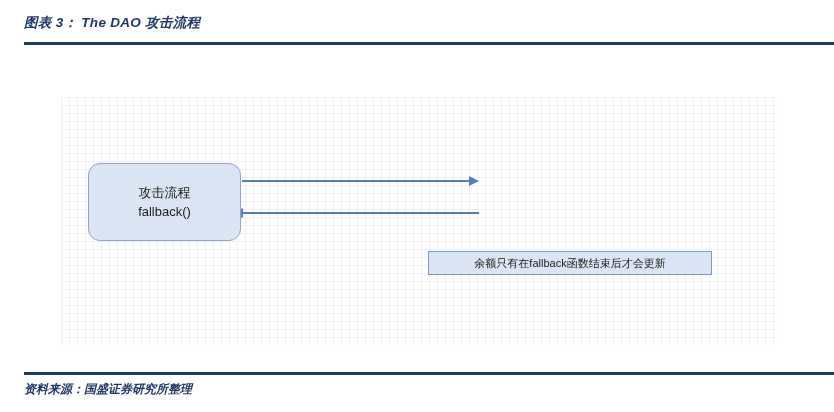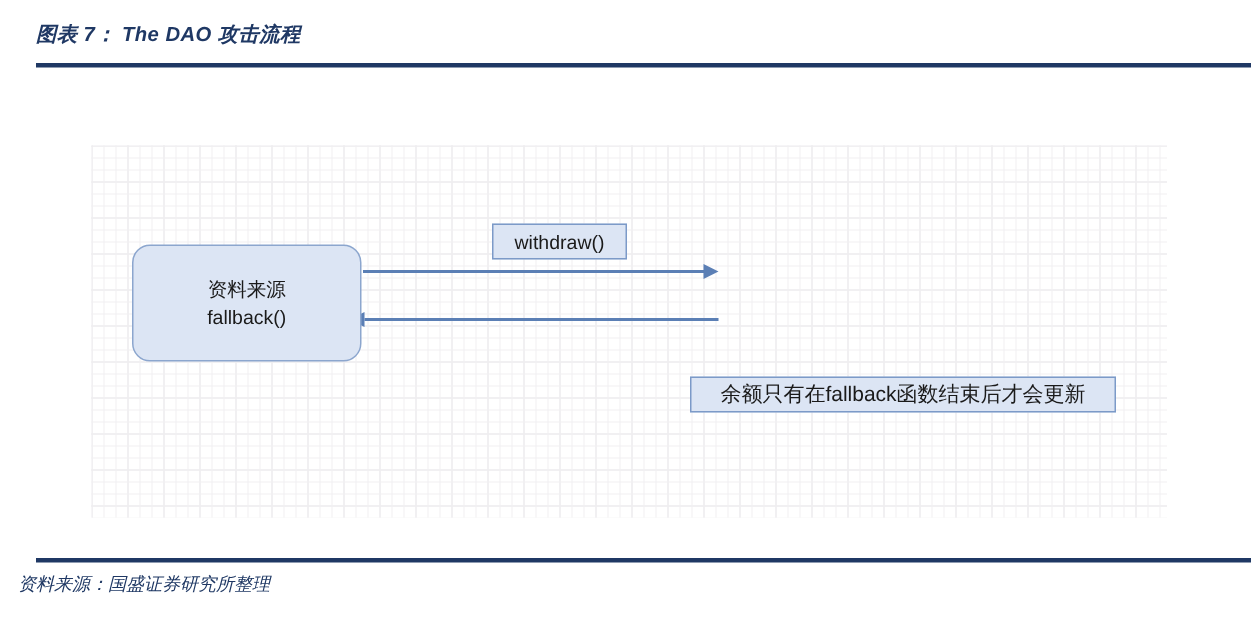--- a/index.html
+++ b/index.html
@@ -46,25 +46,25 @@
   #footer-rule {
     position: absolute;
     left: 24px;
     top: 372px;
     width: 810px;
     height: 3px;
     background: #1F3864;
   }
   #figure-source {
     position: absolute;
-    left: 12px;
+    left: 24px;
     top: 381px;
     font-family: "Liberation Sans", sans-serif;
     font-size: 12px;
-    font-weight: normal;
+    font-weight: bold;
     font-style: italic;
     color: #1F3864;
     white-space: nowrap;
   }
 
   
   #diagram-canvas {
     position: absolute;
     left: 61px;
     top: 97px;
@@ -170,45 +170,43 @@
     left: 280px;
     top: 115px;
     width: 68px;
     height: 24px;
   }
   #note-balance-update {
     left: 367px;
     top: 154px;
     width: 284px;
     height: 24px;
-    font-size: 14px;
-    margin-left: 32px;
+    font-size: 11px;
   }
 </style>
 </head>
 <body>
 
 <div id="figure-header">
-  <div id="figure-title">图表 7： The DAO 攻击流程</div>
+  <div id="figure-title">图表 3： The DAO 攻击流程</div>
 </div>
 <div id="header-rule"></div>
 
 <div id="diagram-canvas">
 
   <div class="arrow-line" id="arrow-withdraw-line"></div>
   <div class="arrow-head" id="arrow-withdraw-head"></div>
 
   <div class="arrow-line" id="arrow-send-line"></div>
   <div class="arrow-head" id="arrow-send-head"></div>
 
   <div class="node-box" id="node-hacker-contract">
-    <span class="node-line">资料来源</span>
+    <span class="node-line">攻击流程</span>
     <span class="node-line">fallback()</span>
   </div>
 
 
-  <div class="label-box" id="label-withdraw">withdraw()</div>
 
   <div class="label-box" id="note-balance-update">余额只有在fallback函数结束后才会更新</div>
 </div>
 
 <div id="footer-rule"></div>
 <div id="figure-source">资料来源：国盛证券研究所整理</div>
 
 </body></html>

